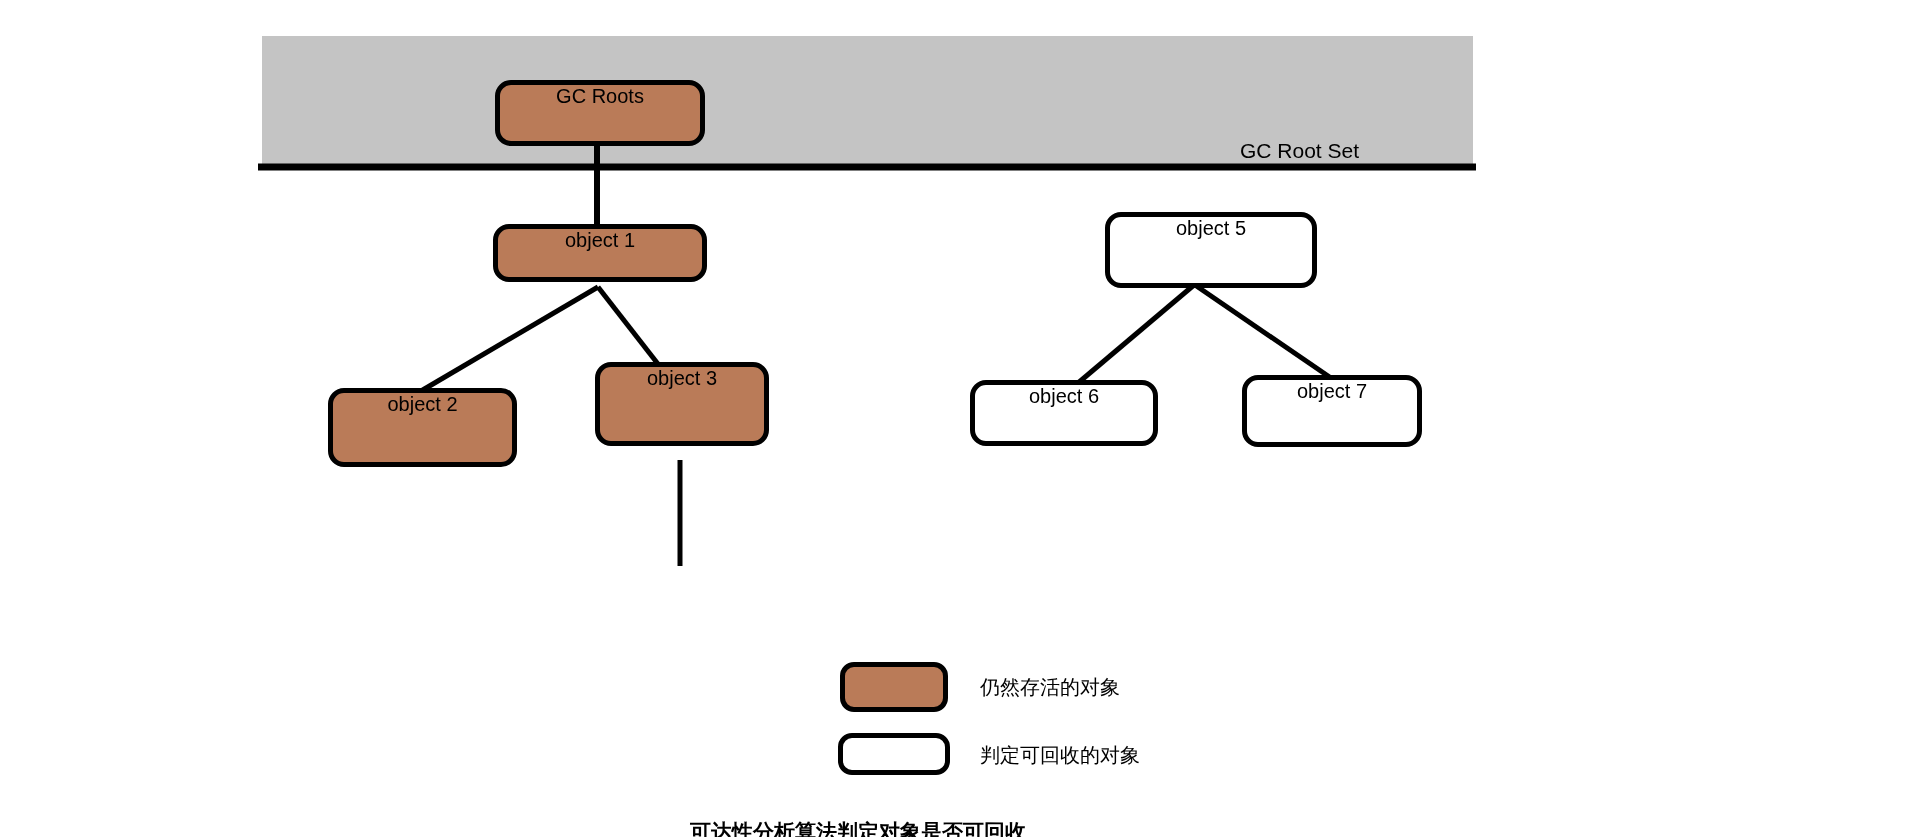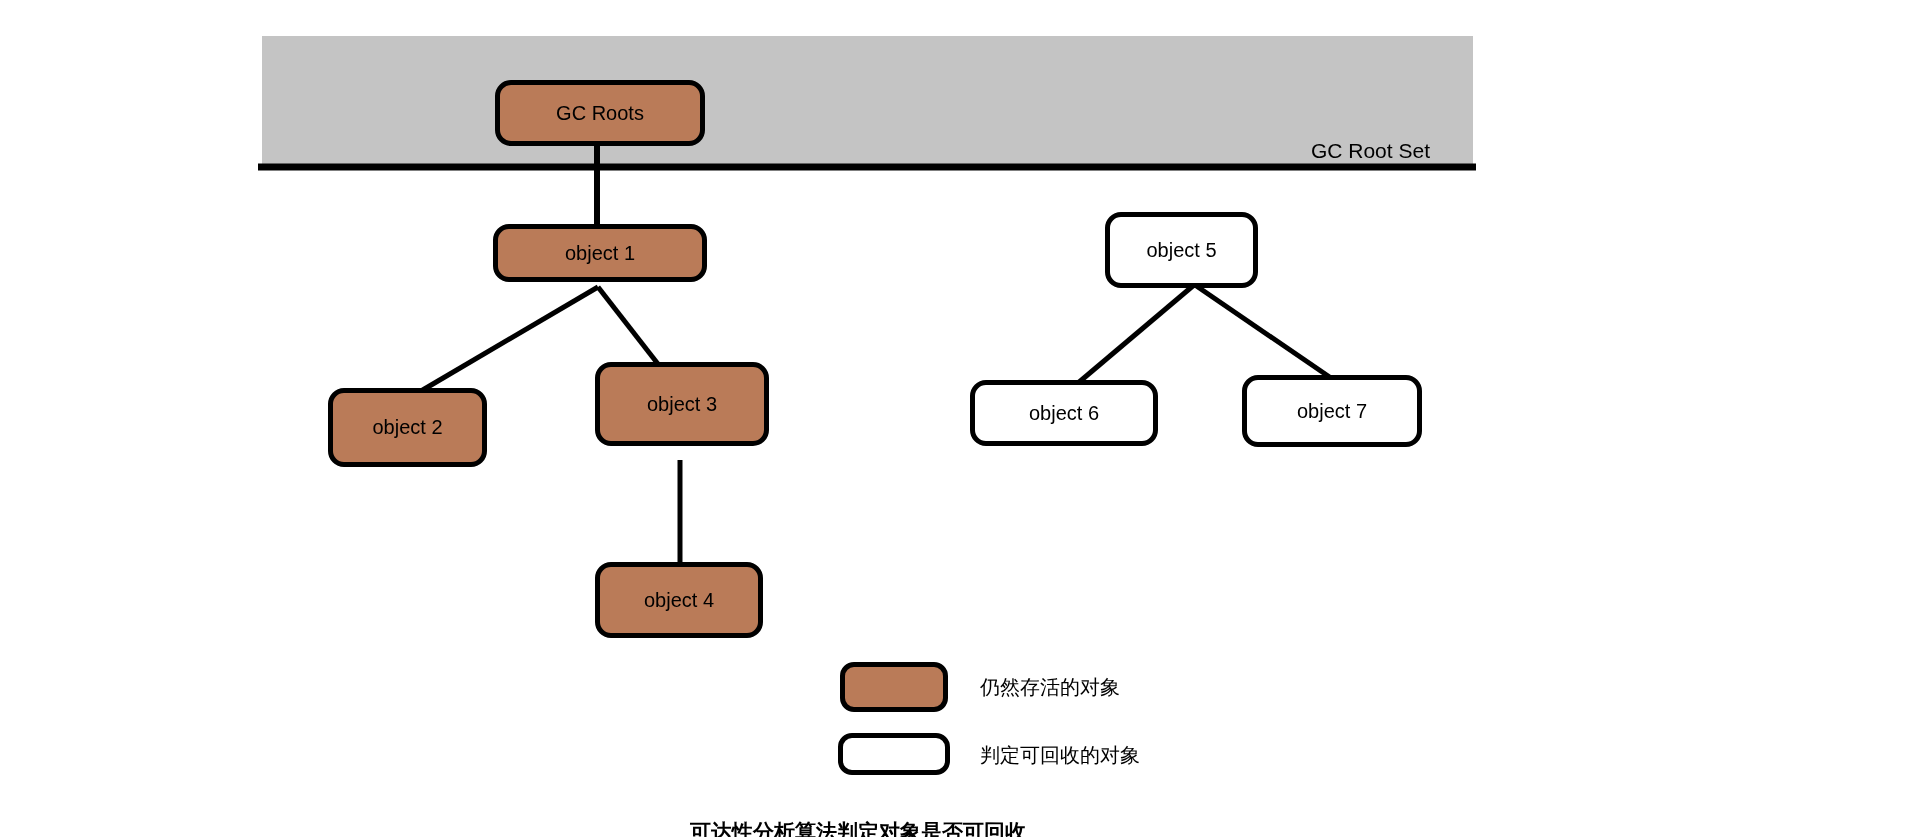--- a/index.html
+++ b/index.html
@@ -21,21 +21,20 @@
     top: 36px;
     width: 1211px;
     height: 132px;
     background: var(--band-fill, #C4C4C4);
   }
   .band-label {
     position: absolute;
     left: 1240px;
     top: 138px;
     width: 190px;
-    text-align: right;
     font-size: 21px;
     line-height: 26px;
     color: #000000;
     white-space: nowrap;
   }
   .edges {
     position: absolute;
     left: 0;
     top: 0;
     width: 1914px;
@@ -44,35 +43,34 @@
   .edges line {
     stroke: var(--edge-color, #000000);
     stroke-linecap: butt;
   }
   .node {
     position: absolute;
     box-sizing: border-box;
     border: 5px solid #000000;
     border-radius: 16px;
     display: flex;
-    align-items: center;
     justify-content: center;
     font-size: 20px;
     color: #000000;
     white-space: nowrap;
   }
   .node.alive { background: var(--alive-fill, #BA7B58); }
   .node.recyclable { background: var(--recyclable-fill, #FFFFFF); }
 
   .n-gcroots { left: 495px; top: 80px;  width: 210px; height: 66px; }
   .n-obj1    { left: 493px; top: 224px; width: 214px; height: 58px; }
-  .n-obj2    { left: 328px; top: 388px; width: 159px; height: 79px; }
+  .n-obj2    { left: 328px; top: 388px; width: 189px; height: 79px; }
   .n-obj3    { left: 595px; top: 362px; width: 174px; height: 84px; }
   .n-obj4    { left: 595px; top: 562px; width: 168px; height: 76px; }
-  .n-obj5    { left: 1105px; top: 212px; width: 153px; height: 76px; }
+  .n-obj5    { left: 1105px; top: 212px; width: 212px; height: 76px; }
   .n-obj6    { left: 970px;  top: 380px; width: 188px; height: 66px; }
   .n-obj7    { left: 1242px; top: 375px; width: 180px; height: 72px; }
 
   .swatch {
     position: absolute;
     box-sizing: border-box;
     border: 5px solid #000000;
     border-radius: 14px;
   }
   .swatch.alive      { left: 840px; top: 662px; width: 108px; height: 50px; background: var(--alive-fill, #BA7B58); }
@@ -123,23 +121,20 @@
   </div>
   <div class="node alive n-obj1">
     <span>object 1</span>
   </div>
   <div class="node alive n-obj2">
     <span>object 2</span>
   </div>
   <div class="node alive n-obj3">
     <span>object 3</span>
   </div>
-  <div class="node alive n-obj4">
-    <span>object 4</span>
-  </div>
   <div class="node recyclable n-obj5">
     <span>object 5</span>
   </div>
   <div class="node recyclable n-obj6">
     <span>object 6</span>
   </div>
   <div class="node recyclable n-obj7">
     <span>object 7</span>
   </div>
 

